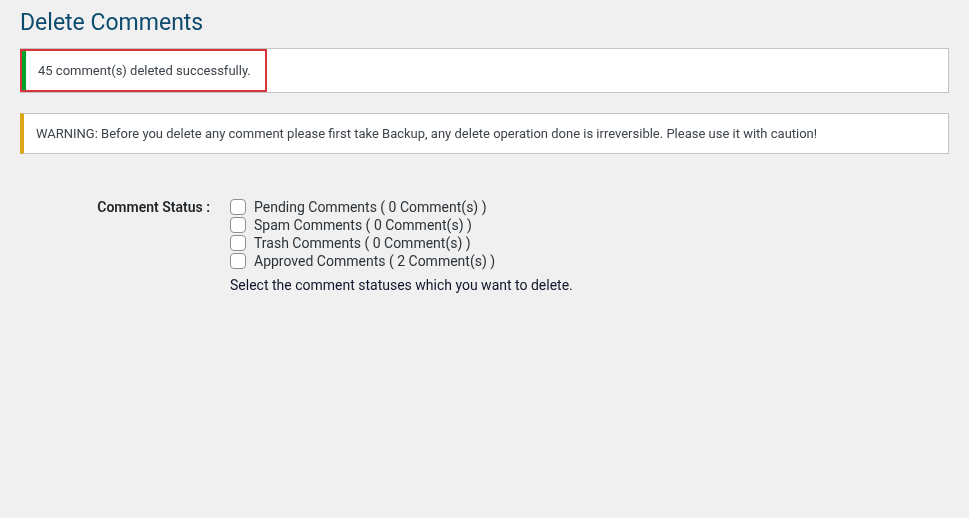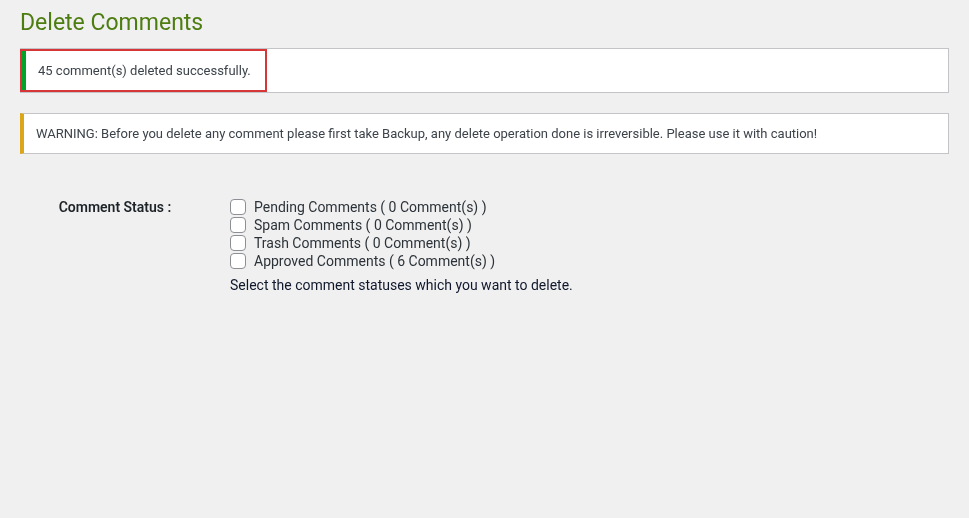--- a/index.html
+++ b/index.html
@@ -6,21 +6,21 @@
     body {
       font-family: -apple-system, BlinkMacSystemFont, "Segoe UI", Roboto, Oxygen-Sans, Ubuntu, Cantarell, "Helvetica Neue", sans-serif;
       background: #f0f0f1;
       color: #3c434a;
       font-size: 13px;
       padding: 0 20px 20px 20px;
     }
     .page-title {
       font-size: 23px;
       font-weight: 400;
-      color: #4d7c0f;
+      color: #0c4a6e;
       padding: 9px 0 4px 0;
       margin-bottom: 8px;
     }
     .notice {
       background: #fff;
       border: 1px solid #c3c4c7;
       border-left-width: 4px;
       padding: 12px;
       margin: 5px 0 15px 0;
     }
@@ -40,21 +40,21 @@
     .notice-warning {
       border-left-color: #dba617;
       margin-top: 20px;
     }
     .form-table {
       width: 100%;
       margin-top: 30px;
       border-collapse: collapse;
     }
     .form-table th {
-      text-align: center;
+      text-align: right;
       vertical-align: top;
       width: 200px;
       padding: 15px 10px 20px 0;
       font-weight: 600;
       color: #1d2327;
       font-size: 14px;
     }
     .form-table td {
       padding: 15px 10px;
       vertical-align: top;
@@ -141,21 +141,21 @@
       <div class="checkbox-row">
         <input type="checkbox" style="">
         <label>Spam Comments ( 0 Comment(s) )</label>
       </div>
       <div class="checkbox-row">
         <input type="checkbox" style="">
         <label>Trash Comments ( 0 Comment(s) )</label>
       </div>
       <div class="checkbox-row">
         <input type="checkbox" style="">
-        <label>Approved Comments ( 6 Comment(s) )</label>
+        <label>Approved Comments ( 2 Comment(s) )</label>
       </div>
       <p class="description">Select the comment statuses which you want to delete.</p>
     </td>
   </tr>
 
 
 </tbody>
   </table>
 
 </body></html>

